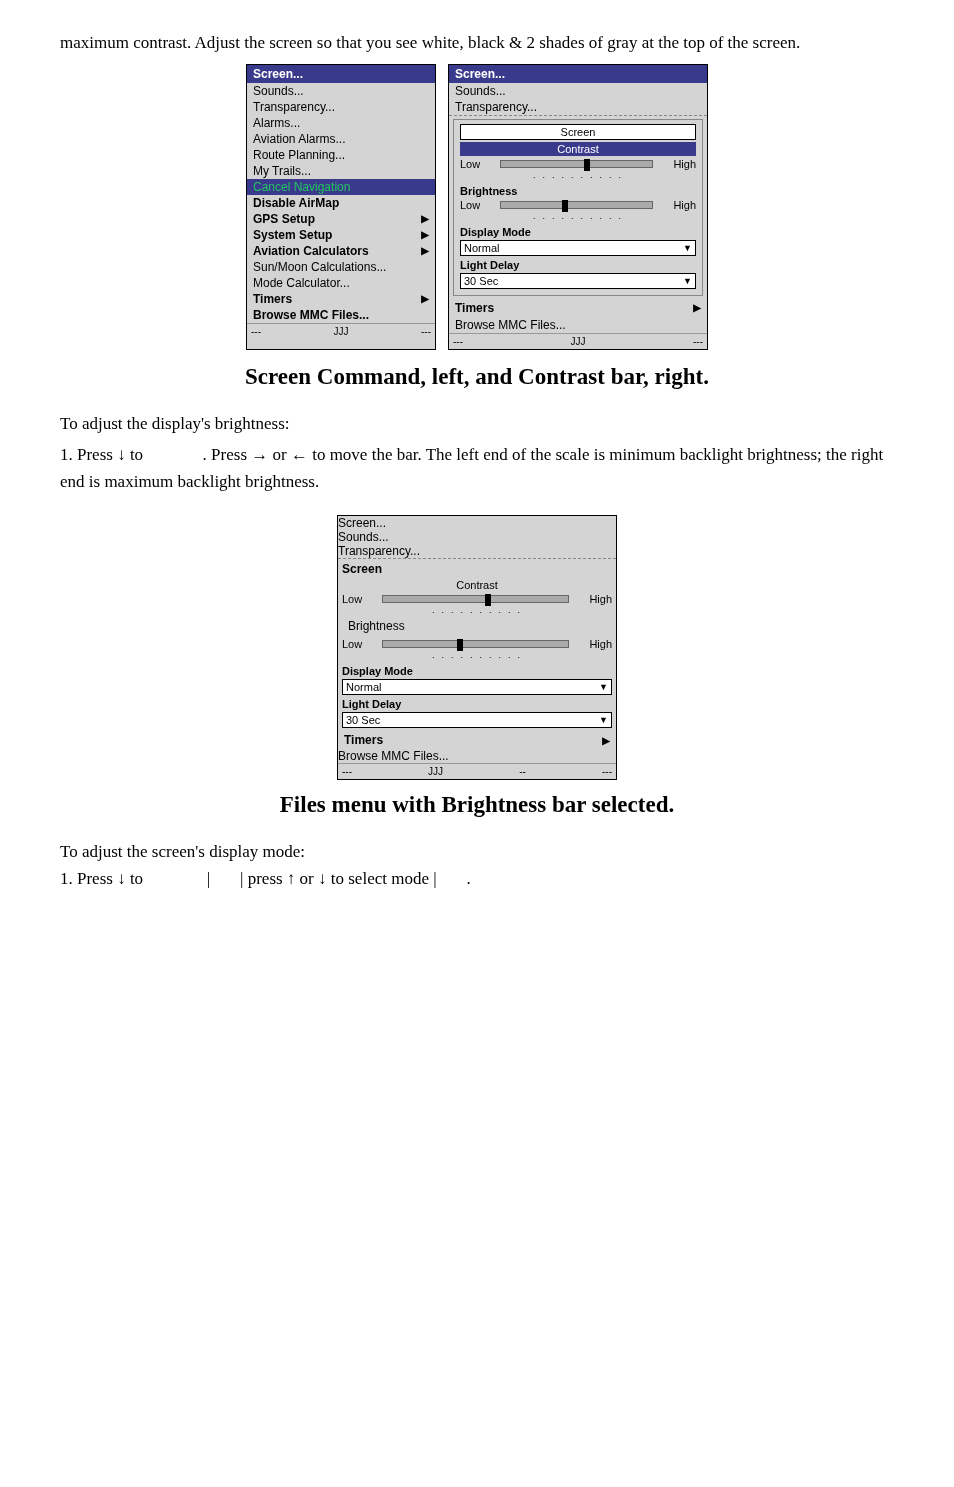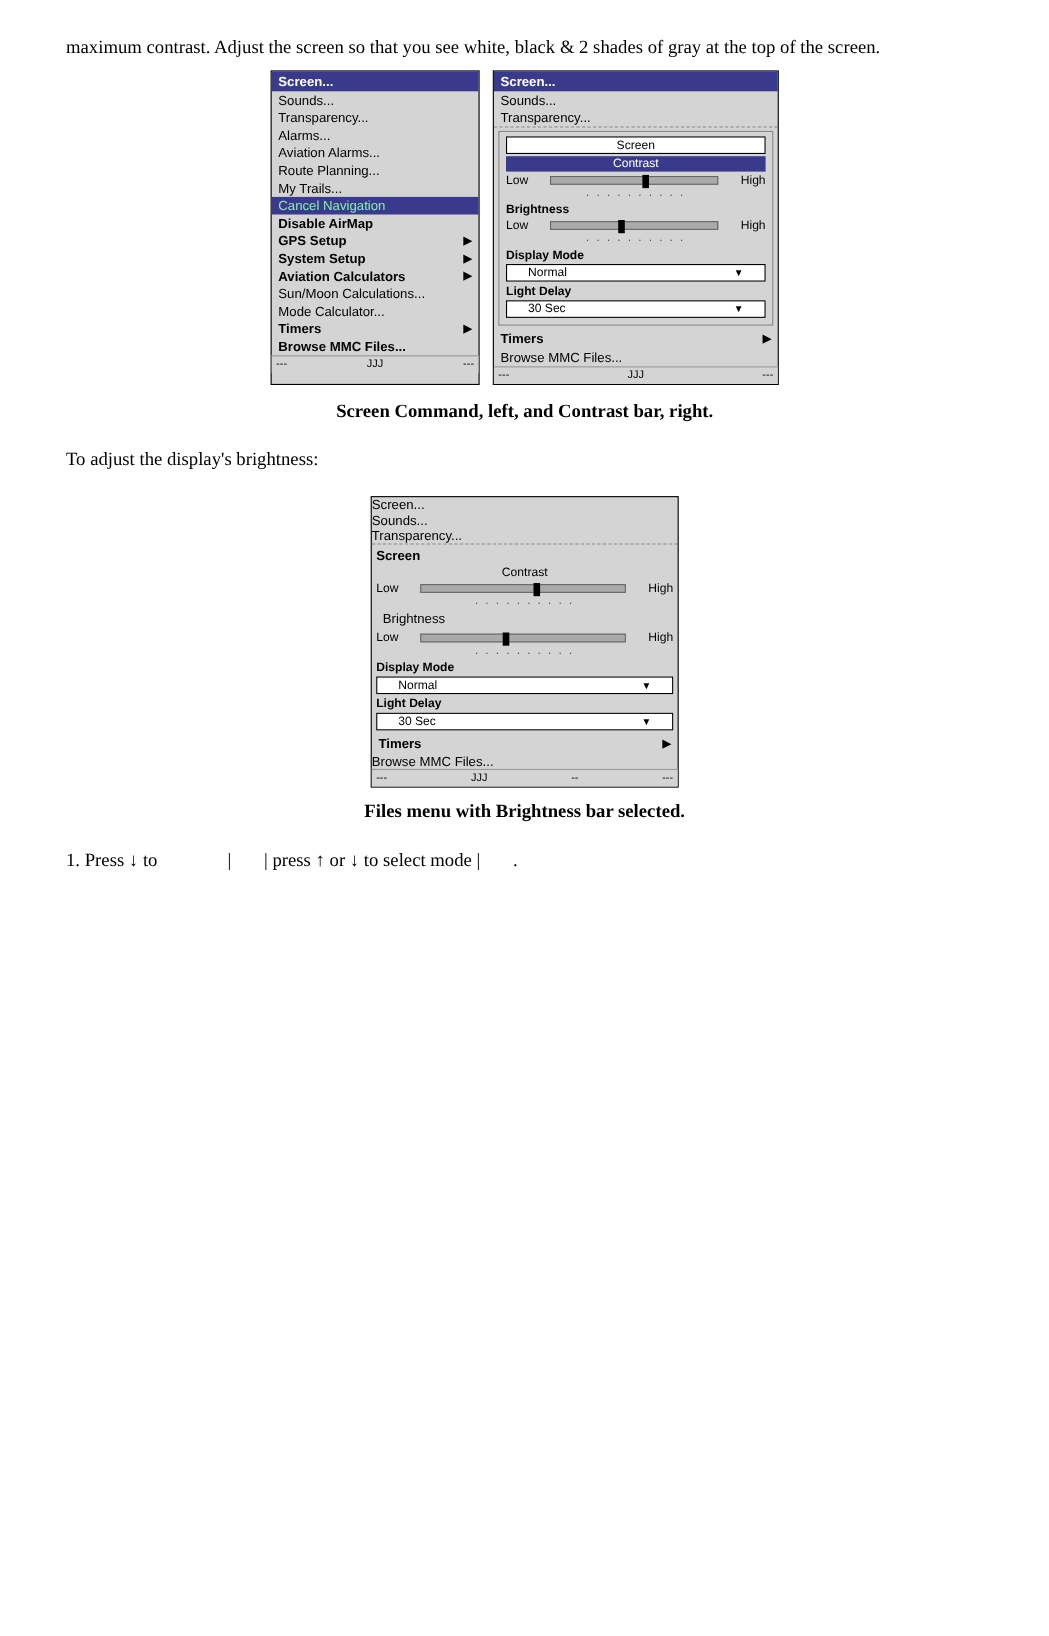--- a/index.html
+++ b/index.html
@@ -44,21 +44,21 @@
     .menu-box .menu-item {
       padding: 1px 6px;
       color: #000;
       display: flex;
       align-items: center;
       justify-content: space-between;
     }
 
     .menu-box .menu-item.highlighted {
       background: #3a3a8c;
-      color: #86efac;
+      color: #22c55e;
     }
 
     .menu-box .menu-item.bold-item {
       font-weight: bold;
     }
 
     .menu-box .menu-bottom-bar {
       background: #d4d4d4;
       border-top: 1px solid #999;
       display: flex;
@@ -150,21 +150,21 @@
     .dropdown-row {
       display: flex;
       align-items: center;
       margin: 2px 0;
     }
 
     .dropdown-box {
       border: 1px solid #000;
       background: #fff;
       flex: 1;
-      padding: 1px 19px;
+      padding: 1px 3px;
       font-size: 11px;
       display: flex;
       align-items: center;
       justify-content: space-between;
     }
 
     .dropdown-arrow {
       font-size: 9px;
     }
 
@@ -181,21 +181,21 @@
       display: flex;
       justify-content: space-between;
       padding: 2px 4px;
       font-size: 10px;
     }
 
     .caption {
       text-align: center;
       font-weight: bold;
       margin-bottom: 20px;
-      font-size: 17px;
+      font-size: 23px;
     }
 
     .section-block {
       margin-bottom: 20px;
       line-height: 1.6;
     }
 
     .section-block p {
       margin-bottom: 4px;
     }
@@ -312,20 +312,21 @@
       <span>---</span>
     </div>
   </div>
 
 </div>
 
 <p class="caption">Screen Command, left, and Contrast bar, right.</p>
 
 <div class="section-block">
   <p>To adjust the display's brightness:</p>
+  <p>1. Press ↓ to &nbsp;&nbsp;&nbsp;&nbsp;&nbsp;&nbsp;&nbsp;&nbsp;&nbsp;&nbsp;&nbsp;&nbsp;&nbsp;. Press → or ← to move the bar. The left end of the scale is minimum backlight brightness; the right end is maximum backlight brightness.</p>
 </div>
 
 <div class="single-screenshot">
   <div class="screen-dialog-large">
     <div class="menu-header">Screen...</div>
     <div class="menu-item">Sounds...</div>
     <div class="menu-item" style="border-bottom:1px dashed #888;">Transparency...</div>
     <div class="screen-inner" style="margin:3px 4px;">
       <div class="section-label" style="background:#d4d4d4;color:#000;border:none;text-align:left;font-weight:bold;font-size:12px;">Screen</div>
       <div class="section-title" style="text-align:center;font-weight:normal;">Contrast</div>
@@ -371,16 +372,17 @@
       <span>JJJ</span>
       <span>--</span>
       <span>---</span>
     </div>
   </div>
 </div>
 
 <p class="caption">Files menu with Brightness bar selected.</p>
 
 <div class="bottom-instruction">
+  <p>To adjust the screen's display mode:</p>
   <p>
     1. Press ↓ to &nbsp;&nbsp;&nbsp;&nbsp;&nbsp;&nbsp;&nbsp;&nbsp;&nbsp;&nbsp;&nbsp;&nbsp;&nbsp; | &nbsp;&nbsp;&nbsp;&nbsp;&nbsp;&nbsp;| press ↑ or ↓ to select <span class="mode-italic">mode</span> | &nbsp;&nbsp;&nbsp;&nbsp;&nbsp; .
   </p>
 </div>
 
 </body></html>

